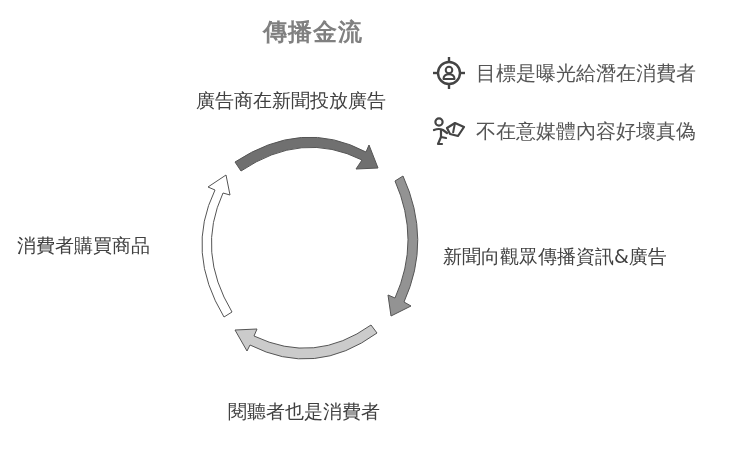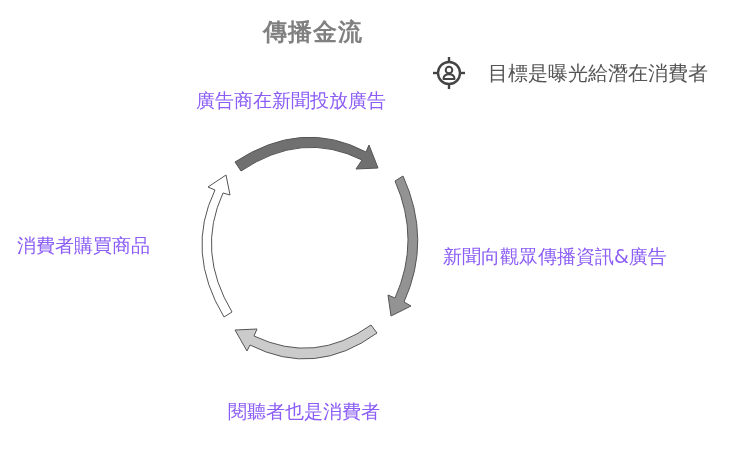--- a/index.html
+++ b/index.html
@@ -39,27 +39,27 @@
     .legend-item .icon {
       width: 36px;
       height: 34px;
       display: flex;
       align-items: center;
       justify-content: flex-start;
     }
     .legend-item .label {
       font-size: 20px;
       color: #555555;
-      margin-left: 20px;
+      margin-left: 8px;
       white-space: nowrap;
     }
     .step-label {
       position: absolute;
       font-size: 19px;
-      color: #8b5cf6;
+      color: #404040;
       white-space: nowrap;
     }
     #step-top { left: 196px; top: 88px; }
     #step-right { left: 443px; top: 244px; }
     #step-bottom { left: 228px; top: 399px; }
     #step-left { left: 17px; top: 233px; text-align: center; }
     svg.cycle {
       position: absolute;
       left: 0;
       top: 0;
@@ -77,20 +77,33 @@
         <circle cx="17" cy="17" r="11" fill="none" stroke="#444" stroke-width="2.4"></circle>
         <line x1="17" y1="1" x2="17" y2="7" stroke="#444" stroke-width="2.4"></line>
         <line x1="17" y1="27" x2="17" y2="33" stroke="#444" stroke-width="2.4"></line>
         <line x1="1" y1="17" x2="7" y2="17" stroke="#444" stroke-width="2.4"></line>
         <line x1="27" y1="17" x2="33" y2="17" stroke="#444" stroke-width="2.4"></line>
         <circle cx="17" cy="14" r="3.3" fill="none" stroke="#444" stroke-width="2"></circle>
         <path d="M11.5 23 Q11.5 18.2 17 18.2 Q22.5 18.2 22.5 23 Z" fill="none" stroke="#444" stroke-width="2" stroke-linejoin="round"></path>
       </svg>
     </span>
     <span class="label">目標是曝光給潛在消費者</span>
+  </div>
+  <div class="legend-item">
+    <span class="icon">
+      <svg width="34" height="34" viewBox="0 0 34 34">
+        <circle cx="7" cy="8" r="3.6" fill="none" stroke="#444" stroke-width="2.2"></circle>
+        <path d="M2 16 Q7 14 11 16 L15 19" fill="none" stroke="#444" stroke-width="2.2" stroke-linecap="round"></path>
+        <path d="M9 16 L9 23 L6 30 L10 30" fill="none" stroke="#444" stroke-width="2.2" stroke-linecap="round" stroke-linejoin="round"></path>
+        <path d="M9 23 L14 24" fill="none" stroke="#444" stroke-width="2.2" stroke-linecap="round"></path>
+        <path d="M15 14 L23 9 L32 13 L26 22 L18 20 Z" fill="none" stroke="#444" stroke-width="2.2" stroke-linejoin="round"></path>
+        <path d="M23 9 L21 19" fill="none" stroke="#444" stroke-width="2"></path>
+      </svg>
+    </span>
+    <span class="label">不在意媒體內容好壞真偽</span>
   </div>
 </div>
 
 <div class="step-label" id="step-top">廣告商在新聞投放廣告</div>
 <div class="step-label" id="step-right">新聞向觀眾傳播資訊&amp;廣告</div>
 <div class="step-label" id="step-bottom">閱聽者也是消費者</div>
 <div class="step-label" id="step-left">消費者購買商品</div>
 
 <svg class="cycle" width="740" height="461" viewBox="0 0 740 461">
 

